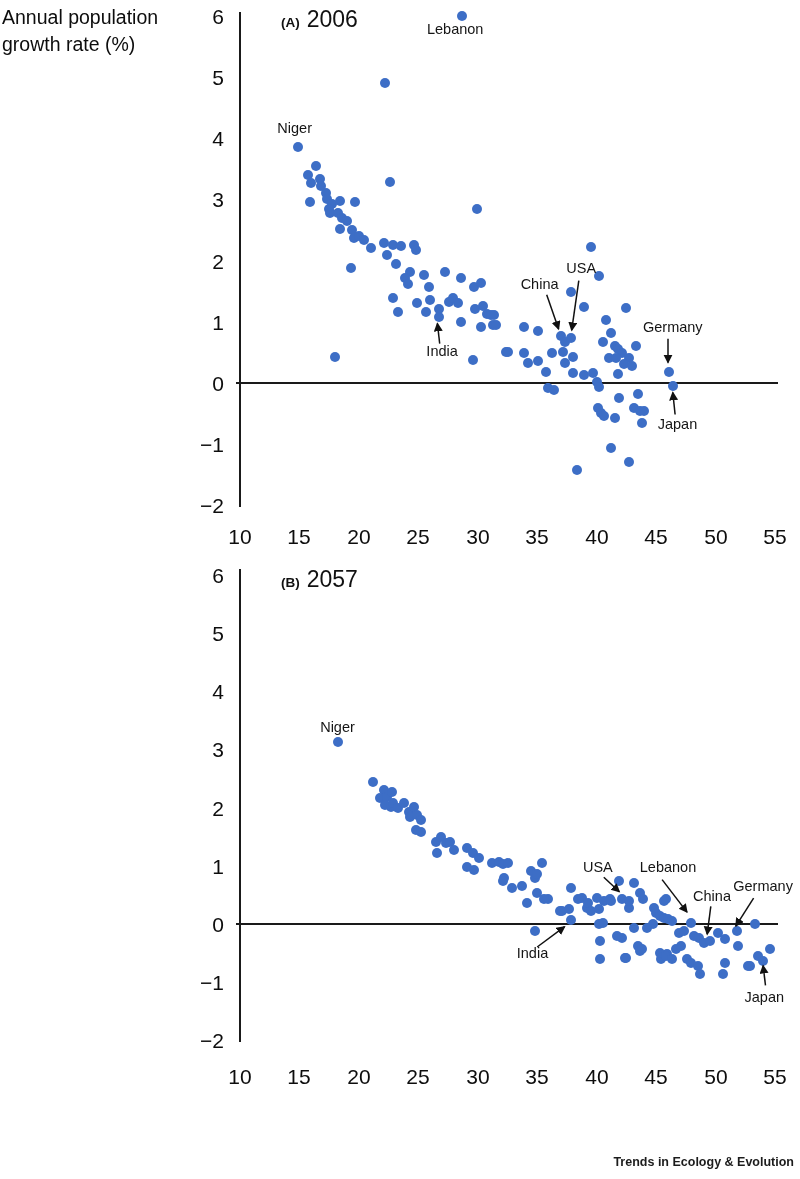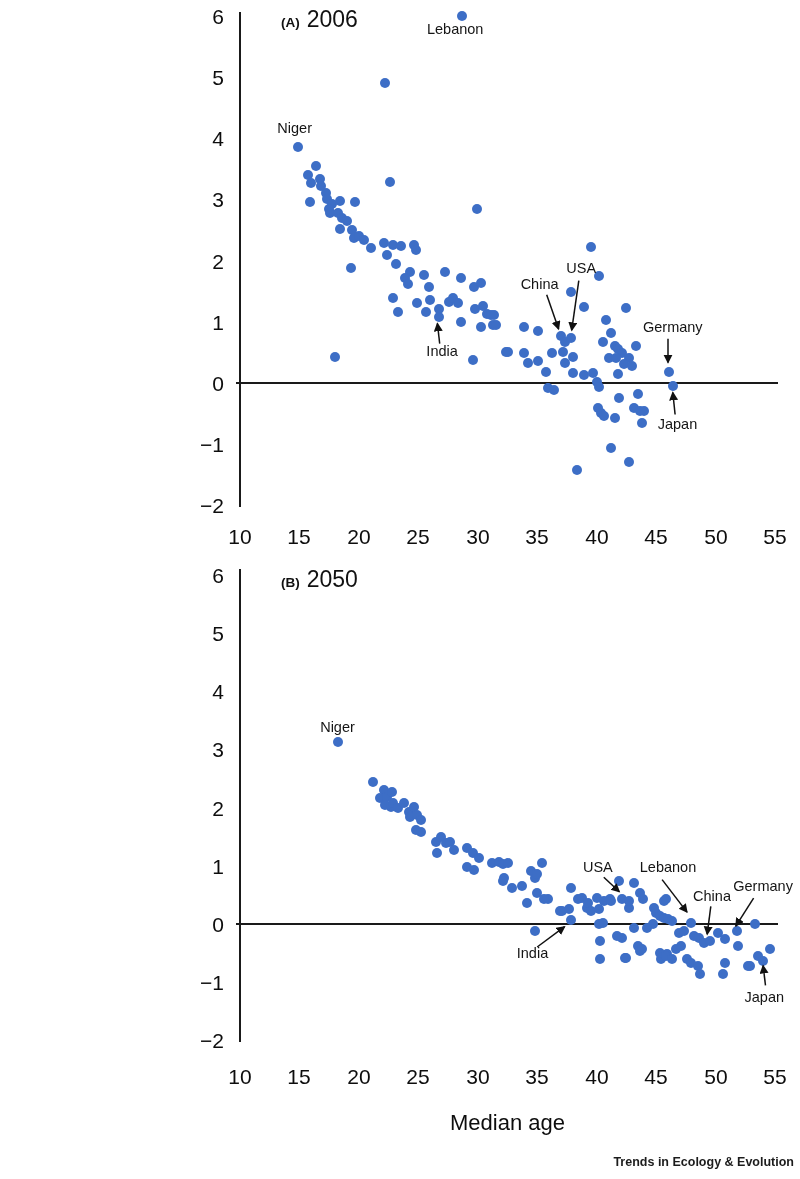--- a/index.html
+++ b/index.html
@@ -22,29 +22,30 @@
   .xtick{width:44px;text-align:center;font-size:21px;line-height:21px;color:#0d0d0d;}
   .dot{position:absolute;width:10px;height:10px;border-radius:50%;}
   .anno{position:absolute;font-size:14.5px;line-height:15px;color:#151515;white-space:nowrap;transform:translate(-50%,-50%);}
   #arrow-overlay{position:absolute;left:0;top:0;pointer-events:none;}
 </style>
 </head>
 <body>
 
 <div id="figure">
 
+  <div id="y-axis-title" class="abs">Annual population growth rate (%)</div>
 
   <div id="titleA" class="abs panel-title">
     <span class="panel-tag">(A)</span>
     <span class="panel-year">2006</span>
   </div>
 
   <div id="titleB" class="abs panel-title">
     <span class="panel-tag">(B)</span>
-    <span class="panel-year">2050</span>
+    <span class="panel-year">2057</span>
   </div>
 
   <div id="panelA" class="abs" style="inset:0;">
       <div class="abs spine" style="left: 239px; top: 12px; height: 495px;"></div>
       <div class="abs zeroline" style="left: 236px; top: 382px; width: 542px;"></div>
       <div class="abs ytick" style="left: 164px; top: 6px;">6</div>
       <div class="abs ytick" style="left: 164px; top: 67px;">5</div>
       <div class="abs ytick" style="left: 164px; top: 128px;">4</div>
       <div class="abs ytick" style="left: 164px; top: 189px;">3</div>
       <div class="abs ytick" style="left: 164px; top: 251px;">2</div>
@@ -353,16 +354,15 @@
       <line x1="668.0" y1="338.7" x2="668.0" y2="362.6" stroke="#111" stroke-width="1.5" marker-end="url(#ah)"></line>
       <line x1="675.1" y1="414.5" x2="672.8" y2="392.5" stroke="#111" stroke-width="1.5" marker-end="url(#ah)"></line>
       <line x1="537.2" y1="947.0" x2="564.6" y2="926.7" stroke="#111" stroke-width="1.5" marker-end="url(#ah)"></line>
       <line x1="603.8" y1="877.3" x2="619.3" y2="891.8" stroke="#111" stroke-width="1.5" marker-end="url(#ah)"></line>
       <line x1="662.1" y1="879.6" x2="687.0" y2="912.1" stroke="#111" stroke-width="1.5" marker-end="url(#ah)"></line>
       <line x1="710.8" y1="906.3" x2="707.2" y2="934.2" stroke="#111" stroke-width="1.5" marker-end="url(#ah)"></line>
       <line x1="753.6" y1="898.2" x2="735.8" y2="926.1" stroke="#111" stroke-width="1.5" marker-end="url(#ah)"></line>
       <line x1="765.5" y1="985.4" x2="763.1" y2="965.6" stroke="#111" stroke-width="1.5" marker-end="url(#ah)"></line>
     </svg>
 
-  <div id="x-axis-title" class="abs">Median age</div>
 
   <div id="branding" class="abs">Trends in Ecology &amp; Evolution</div>
 </div>
 
 </body></html>

